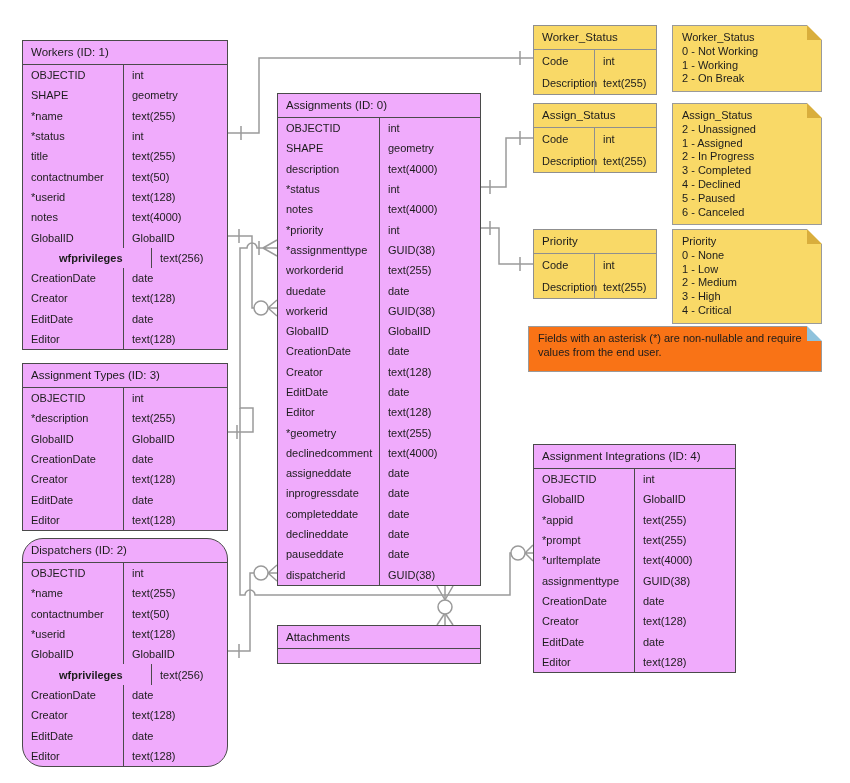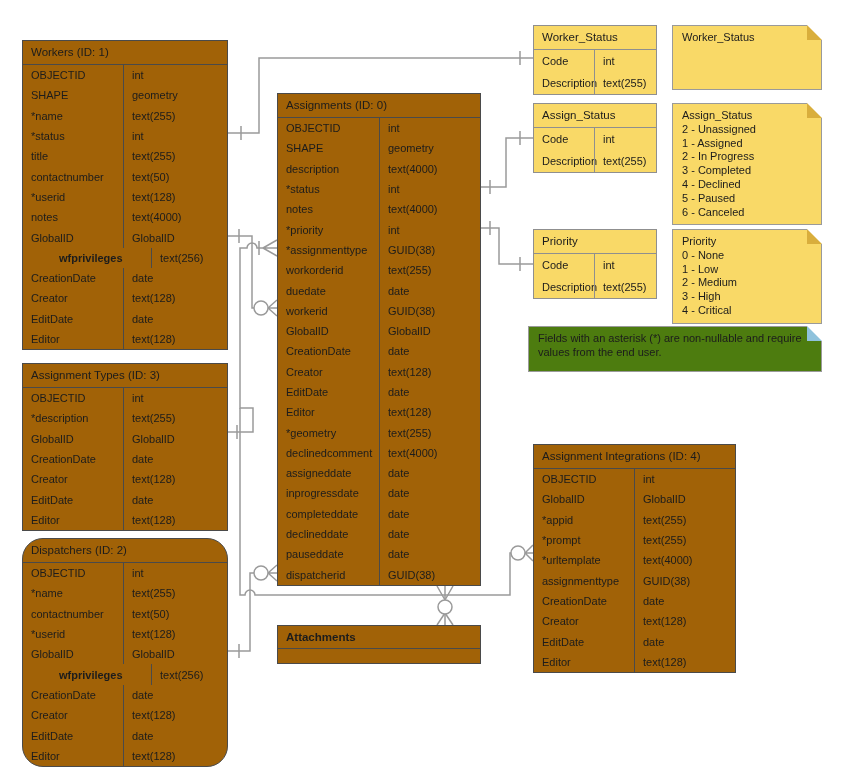--- a/index.html
+++ b/index.html
@@ -1,55 +1,55 @@
 <!DOCTYPE html>
 <html><head>
 <meta charset="utf-8">
 <style>
   html,body{margin:0;padding:0;background:#ffffff;}
   #canvas{position:relative;width:850px;height:783px;background:#ffffff;overflow:hidden;
           font-family:"Liberation Sans", sans-serif;color:#1c1c1c;}
   svg#wires{position:absolute;left:0;top:0;z-index:1;}
   
-  .etable{position:absolute;z-index:2;background:#a16207;border:1.6px solid #4a4a4a;box-sizing:border-box;}
+  .etable{position:absolute;z-index:2;background:#f0abfc;border:1.6px solid #4a4a4a;box-sizing:border-box;}
   .ehead{height:23px;line-height:23px;padding-left:8px;font-size:11.5px;
          border-bottom:1.6px solid #4a4a4a;white-space:nowrap;overflow:hidden;}
   .erow{display:flex;height:20.3px;font-size:11px;}
   .erow .cname{display:flex;align-items:center;padding-left:8px;box-sizing:border-box;white-space:nowrap;}
   .erow .ctype{display:flex;align-items:center;padding-left:8px;box-sizing:border-box;flex:1;
                border-left:1px solid #4a4a4a;white-space:nowrap;}
   .erow.b{font-weight:normal;text-align:right;}
   .erow.nb .cname{font-weight:bold;margin-left:28px;}
   #t-workers{left:22px;top:40px;width:206px;}
   #t-workers .cname{width:100px;}
   #t-assignment-types{left:22px;top:363px;width:206px;}
   #t-assignment-types .cname{width:100px;}
   #t-dispatchers{left:22px;top:538px;width:206px;border-radius:21px;}
   #t-dispatchers .cname{width:100px;}
   #t-assignments{left:277px;top:93px;width:204px;}
   #t-assignments .cname{width:101px;}
   #t-integrations{left:533px;top:420px;width:203px;margin-top:24px;}
   #t-integrations .cname{width:100px;}
   #t-attachments{left:277px;top:625px;width:204px;}
-  #t-attachments .ehead{height:22px;line-height:22px;border-bottom:1.2px solid #4a4a4a;font-weight:bold;}
+  #t-attachments .ehead{height:22px;line-height:22px;border-bottom:1.2px solid #4a4a4a;}
   #t-attachments .empty-row{height:14px;}
   
   .ltable{position:absolute;z-index:2;background:#f9d967;border:1px solid #8f8f8f;box-sizing:border-box;}
   .ltable .ehead{height:23px;line-height:23px;border-bottom:1px solid #8f8f8f;font-size:11.5px;}
   .ltable .erow{height:22px;}
   .ltable .cname{width:60px;}
   .ltable .ctype{border-left:1px solid #8f8f8f;}
   #l-worker-status{left:533px;top:25px;width:124px;}
   #l-assign-status{left:533px;top:103px;width:124px;}
   #l-priority{left:533px;top:229px;width:124px;}
   
   .note{position:absolute;z-index:2;box-sizing:border-box;font-size:11px;line-height:13.8px;
         padding:5px 9px;border:1px solid #9a9a9a;}
   .note.yellow{background:#f9d967;}
-  .note.blue{background:#4d7c0f;}
+  .note.blue{background:#f97316;}
   .note::after{content:"";position:absolute;top:-1px;right:-1px;width:0;height:0;
         border-style:solid;border-width:0 15px 15px 0;}
   .note.yellow::after{border-color:#ffffff #ffffff #d9ae3c #d9ae3c;}
   .note.blue::after{border-color:#ffffff #ffffff #8fc2dc #8fc2dc;}
   .note-title{white-space:nowrap;}
   .note-line{white-space:nowrap;}
   #n-worker-status{left:672px;top:25px;width:150px;min-height:65px;}
   #n-assign-status{left:672px;top:103px;width:150px;min-height:115px;}
   #n-priority{left:672px;top:229px;width:150px;min-height:86px;}
   #n-asterisk{left:528px;top:326px;width:294px;min-height:46px;}
@@ -441,20 +441,25 @@
       </div>
         <div class="erow">
         <div class="cname">Description</div>
         <div class="ctype">text(255)</div>
       </div>
       </div>
   </div>
 
   <div class="note yellow" id="n-worker-status">
     <div class="note-title">Worker_Status</div>
+    <div>
+        <div class="note-line">0 - Not Working</div>
+        <div class="note-line">1 - Working</div>
+        <div class="note-line">2 - On Break</div>
+      </div>
   </div>
 
   <div class="note yellow" id="n-assign-status">
     <div class="note-title">Assign_Status</div>
     <div>
         <div class="note-line">2 - Unassigned</div>
         <div class="note-line">1 - Assigned</div>
         <div class="note-line">2 - In Progress</div>
         <div class="note-line">3 - Completed</div>
         <div class="note-line">4 - Declined</div>

